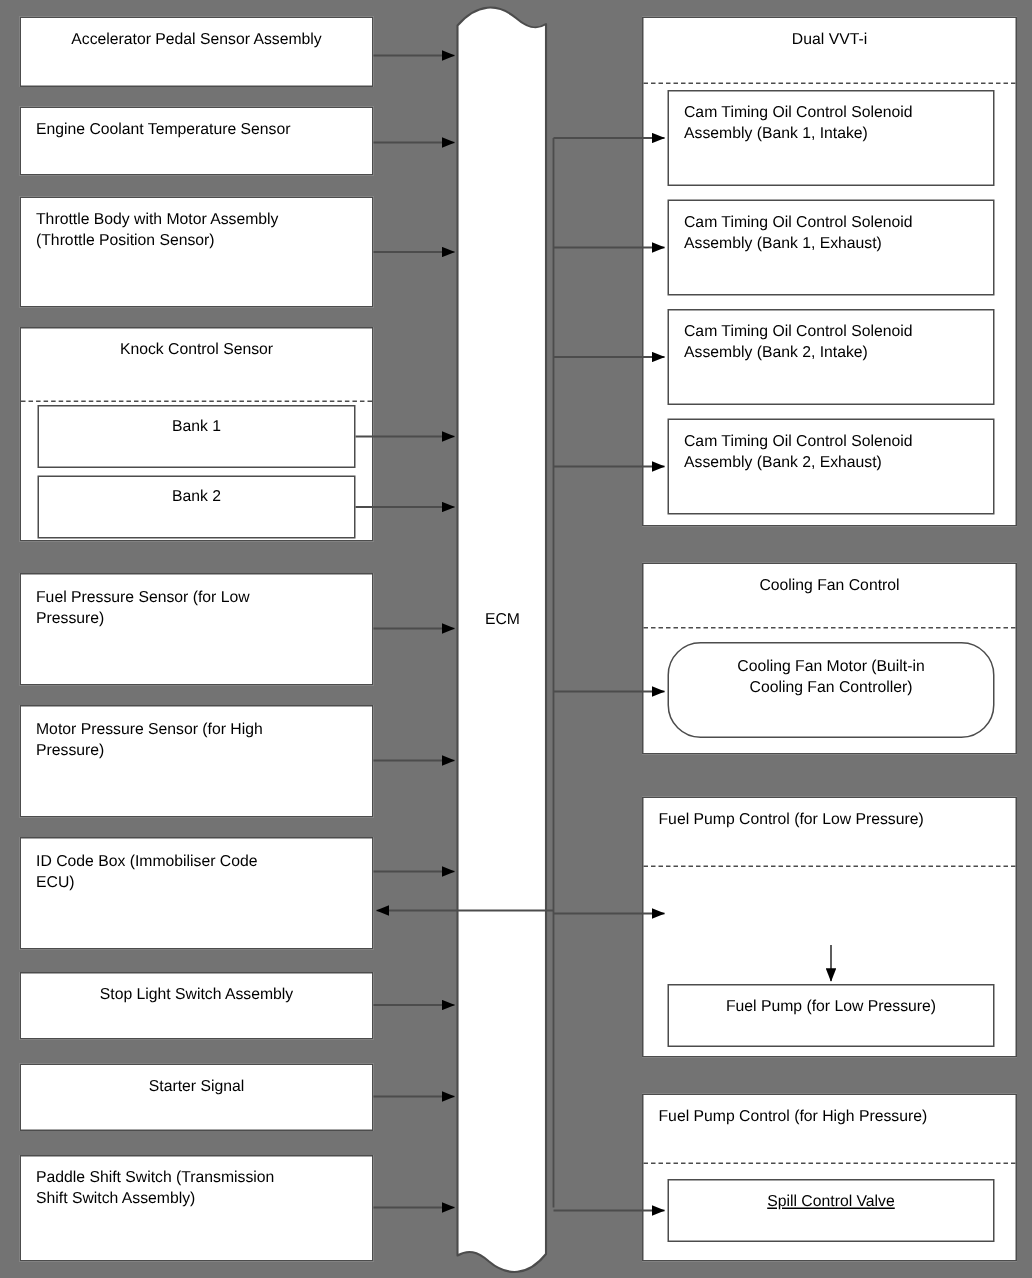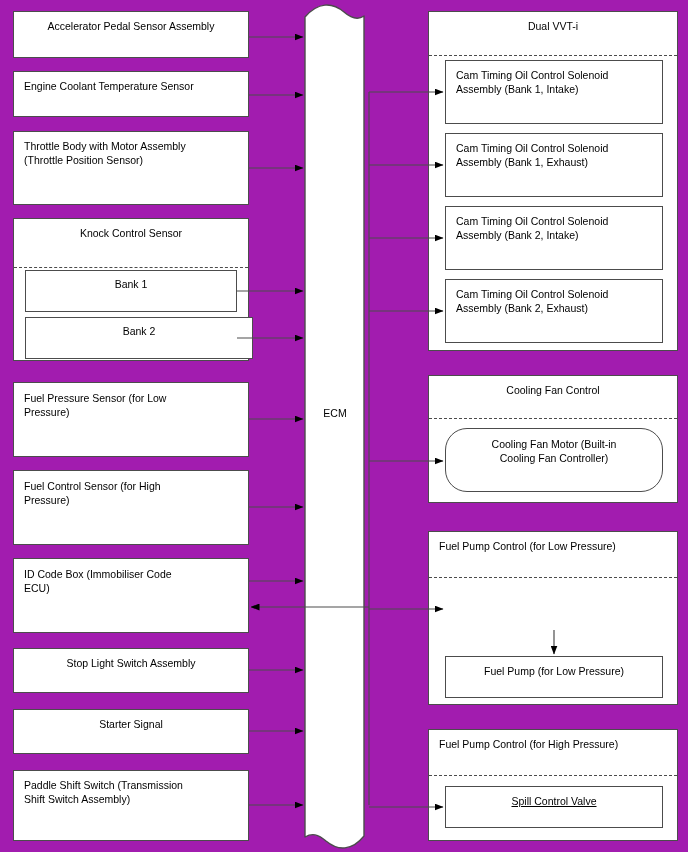--- a/index.html
+++ b/index.html
@@ -4,21 +4,21 @@
 <style>
   html,body{margin:0;padding:0;background:#ffffff;}
   body{
     font-family:"Liberation Sans","DejaVu Sans",sans-serif;
     -webkit-font-smoothing:antialiased;
   }
   #diagram{
     position:relative;
     width:688px;
     height:852px;
-    background:#a21caf;
+    background:#737373;
     overflow:hidden;
   }
   
   .box{
     position:absolute;
     box-sizing:border-box;
     border:1px solid #4c4c4c;
     background:#ffffff;
   }
   .box-label{
@@ -94,31 +94,31 @@
     <div class="box-label lbl-left" style="top:7px;">Engine Coolant Temperature Sensor</div>
   </div>
 
   <div class="group" style="left:13px;top:218px;width:236px;height:143px;">
     <div class="group-title lbl-center">Knock Control Sensor</div>
     <div class="dashed-rule" style="top:48px;"></div>
   </div>
   <div class="box" style="left:25px;top:270px;width:212px;height:42px;">
     <div class="box-label lbl-center" style="top:6px;">Bank 1</div>
   </div>
-  <div class="box" style="left:25px;top:317px;width:228px;height:42px;">
+  <div class="box" style="left:25px;top:317px;width:212px;height:42px;">
     <div class="box-label lbl-center" style="top:6px;">Bank 2</div>
   </div>
 
   <div class="box" style="left:13px;top:382px;width:236px;height:75px;">
     <div class="box-label lbl-left" style="top:8px;">Fuel Pressure Sensor (for Low
 Pressure)</div>
   </div>
 
   <div class="box" style="left:13px;top:470px;width:236px;height:75px;">
-    <div class="box-label lbl-left" style="top:8px;">Fuel Control Sensor (for High
+    <div class="box-label lbl-left" style="top:8px;">Motor Pressure Sensor (for High
 Pressure)</div>
   </div>
 
   <div class="box" style="left:13px;top:558px;width:236px;height:75px;">
     <div class="box-label lbl-left" style="top:8px;">ID Code Box (Immobiliser Code
 ECU)</div>
   </div>
 
   <div class="box" style="left:13px;top:648px;width:236px;height:45px;">
     <div class="box-label lbl-center" style="top:7px;text-align:center;">Stop Light Switch Assembly</div>

